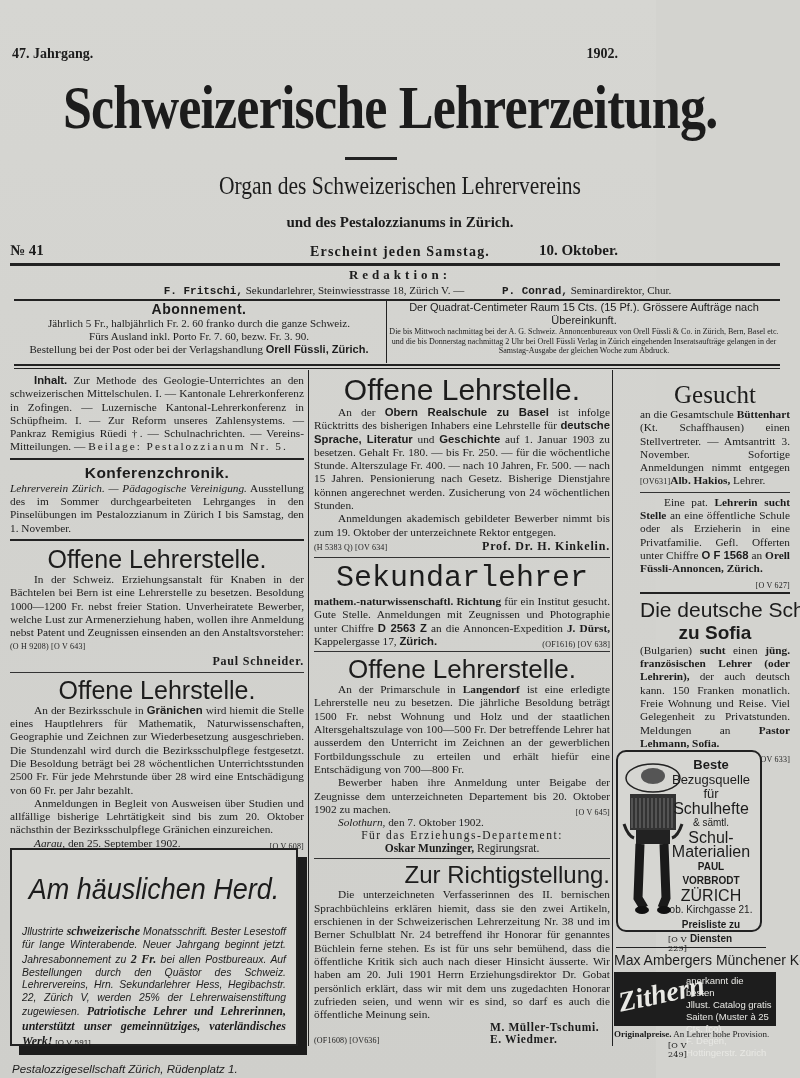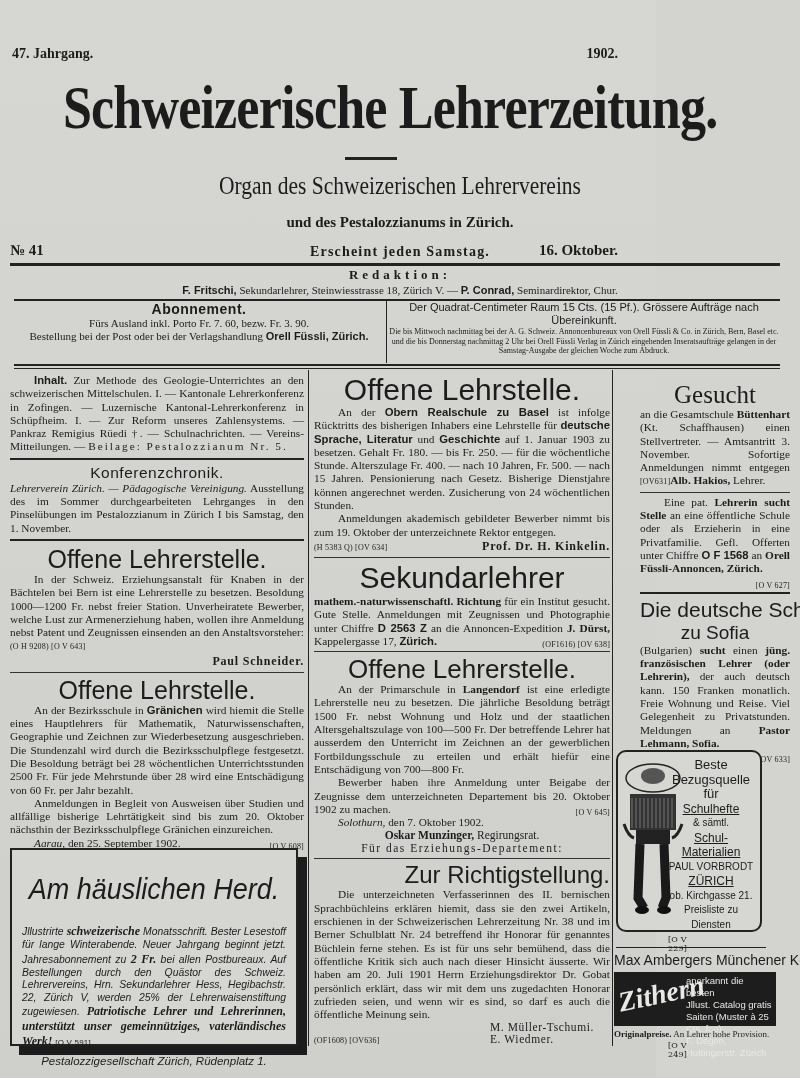--- a/index.html
+++ b/index.html
@@ -9,42 +9,42 @@
     color: #1c1c1c;
     font-family: "DejaVu Serif", serif;
     position: relative;
   }
   .page {
     position: absolute; left: 0; top: 0; width: 656px; height: 1078px;
     background: linear-gradient(180deg, #d6d6d2 0%, #cfcfcb 100%);
   }
   .abs { position: absolute; }
   .sans { font-family: "Liberation Sans", sans-serif; }
-  .bold { font-weight: normal; }
+  .bold { font-weight: bold; }
   .center { text-align: center; }
   .rule { position: absolute; background: #222; }
 
   
   .jahrgang { left: 12px; top: 46px; font: bold 14px "Liberation Serif", serif; }
   .year { right: 38px; top: 46px; font: bold 14px "Liberation Serif", serif; }
   .title {
     left: 10px; top: 72px; width: 760px; text-align: center;
     font: bold 62px "Liberation Serif", serif; letter-spacing: -1px;
     transform: scaleX(0.84); transform-origin: left top;
     white-space: nowrap; width: 905px;
   }
   .subtitle { left: 0; width: 800px; top: 172px; text-align: center; font: 25px "Liberation Serif", serif; transform: scaleX(0.86); }
   .subtitle2 { left: 0; width: 800px; top: 214px; text-align: center; font: bold 15px "Liberation Serif", serif; }
   .issue { left: 10px; top: 242px; font: bold 15px "Liberation Serif", serif; }
   .erscheint { left: 0; width: 800px; top: 244px; text-align: center; font: bold 14px "Liberation Serif", serif; letter-spacing: 1.2px; }
   .date { right: 38px; top: 242px; font: bold 15px "Liberation Serif", serif; }
 
   .redaktion-title { left: 0; width: 800px; top: 267px; text-align: center; font: bold 13px "Liberation Serif", serif; letter-spacing: 4px; }
   .redaktion-line { left: 0; width: 800px; top: 284px; text-align: center; font: 11px "Liberation Serif", serif; }
-  .redaktion-line b { font-family: Liberation Sans, sans-serif; }
+  .redaktion-line b { font-family: Liberation Mono, monospace; margin-left: 35px; }
 
   .abo-box { left: 14px; top: 301px; width: 370px; height: 62px; text-align: center; }
   .abo-box h3 { font: bold 14px "Liberation Sans", sans-serif; letter-spacing: 0.5px; }
   .abo-box p { font: 11px "Liberation Serif", serif; line-height: 13px; }
   .ins-box { left: 388px; top: 301px; width: 392px; height: 62px; text-align: center; }
   .ins-box h3 { font: bold 13px "Liberation Serif", serif; line-height: 14px; }
   .ins-box .l1 { font: 11px "Liberation Sans Narrow", "Liberation Sans", sans-serif; line-height: 13px; }
   .ins-box .small { font: 8px "Liberation Serif", serif; line-height: 9.5px; }
 
   
@@ -67,29 +67,29 @@
 
   
   .herd-box {
     position: absolute; left: 10px; top: 848px; width: 288px; height: 198px;
     border: 2px solid #222; background: #d5d5d1;
     box-shadow: 9px 9px 0 #1c1c1c;
   }
   .herd-title { font: italic 30px "Liberation Sans", sans-serif; text-align: center; margin-top: 22px; transform: scaleX(0.9); }
   .herd-text { font: italic 10.4px "Liberation Sans Narrow", "Liberation Sans", sans-serif; line-height: 12.5px; text-align: justify; padding: 0 10px; margin-top: 18px; }
   .herd-text .bs { font: bold italic 12px "Liberation Serif", serif; }
-  .herd-foot { font: italic 11.5px "Liberation Sans", sans-serif; text-align: center; margin-top: 5px; }
+  .herd-foot { font: italic 11.5px "Liberation Sans", sans-serif; text-align: left; margin-top: 13px; }
 
   
   .vor-box {
     position: absolute; left: 616px; top: 750px; width: 146px; height: 182px;
     border: 2px solid #222; border-radius: 10px; background: #d6d6d2;
   }
   .vor-text { position: absolute; right: 6px; top: 6px; width: 86px; text-align: center; font: 13px "Liberation Sans Narrow", "Liberation Sans", sans-serif; line-height: 14.5px; }
-  .vor-text .lg { font-size: 12px; text-decoration: underline; }
+  .vor-text .lg { font-size: 16px; }
   .vor-text .sm { font-size: 10px; }
 
   
   .zith-head { position: absolute; left: 614px; top: 952px; width: 172px; font: 14px "Liberation Sans Narrow", "Liberation Sans", sans-serif; white-space: nowrap; }
   .zith-box { position: absolute; left: 614px; top: 972px; width: 162px; height: 54px; background: #1d1d1d; color: #e8e8e4; }
   .zith-big { position: absolute; left: 4px; top: 6px; font: bold italic 28px "Liberation Serif", serif; transform: rotate(-12deg); }
   .zith-lines { position: absolute; left: 72px; top: 3px; width: 88px; font: 9.5px "Liberation Sans Narrow", "Liberation Sans", sans-serif; line-height: 12px; }
   .zith-foot { position: absolute; left: 614px; top: 1029px; width: 165px; font: 9px "Liberation Serif", serif; white-space: nowrap; }
 </style>
 </head>
@@ -98,31 +98,32 @@
 <div class="page">
 
   <div class="abs jahrgang">47. Jahrgang.</div>
   <div class="abs year">1902.</div>
   <div class="abs title">Schweizerische Lehrerzeitung.</div>
   <div class="rule" style="left:345px; top:157px; width:52px; height:3px;"></div>
   <div class="abs subtitle">Organ des Schweizerischen Lehrervereins</div>
   <div class="abs subtitle2">und des Pestalozzianums in Zürich.</div>
   <div class="abs issue">№ 41</div>
   <div class="abs erscheint">Erscheint jeden Samstag.</div>
-  <div class="abs date">16. Oktober.</div>
+  <div class="abs date">10. Oktober.</div>
   <div class="rule" style="left:10px; top:263px; width:770px; height:3px;"></div>
 
   <div class="abs redaktion-title">Redaktion:</div>
   <div class="abs redaktion-line">
     <b>F. Fritschi,</b><span> Sekundarlehrer, Steinwiesstrasse 18, Zürich V. — </span><b>P. Conrad,</b><span> Seminardirektor, Chur.</span>
   </div>
   <div class="rule" style="left:14px; top:299px; width:766px; height:2px;"></div>
 
   <div class="abs abo-box">
     <h3>Abonnement.</h3>
+    <p>Jährlich 5 Fr., halbjährlich Fr. 2. 60 franko durch die ganze Schweiz.</p>
     <p>Fürs Ausland inkl. Porto Fr. 7. 60, bezw. Fr. 3. 90.</p>
     <p><span>Bestellung bei der Post oder bei der Verlagshandlung </span><b class="sans">Orell Füssli, Zürich.</b></p>
   </div>
   <div class="rule" style="left:386px; top:301px; width:1px; height:62px;"></div>
   <div class="abs ins-box">
     <div class="l1">Der Quadrat-Centimeter Raum 15 Cts. (15 Pf.). Grössere Aufträge nach Übereinkunft.</div>
     <div class="small">Die bis Mittwoch nachmittag bei der A. G. Schweiz. Annoncenbureaux von Orell Füssli &amp; Co. in Zürich, Bern, Basel etc. und die bis Donnerstag nachmittag 2 Uhr bei Orell Füssli Verlag in Zürich eingehenden Inseratsaufträge gelangen in der Samstag-Ausgabe der gleichen Woche zum Abdruck.</div>
   </div>
   <div class="rule" style="left:14px; top:364px; width:766px; height:2px;"></div>
   <div class="rule" style="left:14px; top:368px; width:766px; height:1px;"></div>
@@ -166,32 +167,32 @@
       <div class="para indent"><span>An der </span><b class="sans">Obern Realschule zu Basel</b><span> ist infolge Rücktritts des bisherigen Inhabers eine Lehrstelle für </span><b class="sans">deutsche Sprache, Literatur</b><span> und </span><b class="sans">Geschichte</b><span> auf 1. Januar 1903 zu besetzen. Gehalt Fr. 180. — bis Fr. 250. — für die wöchentliche Stunde. Alterszulage Fr. 400. — nach 10 Jahren, Fr. 500. — nach 15 Jahren. Pensionierung nach Gesetz. Bisherige Dienstjahre können angerechnet werden. Zusicherung von 24 wöchentlichen Stunden.</span></div>
       <div class="para indent">Anmeldungen akademisch gebildeter Bewerber nimmt bis zum 19. Oktober der unterzeichnete Rektor entgegen.</div>
       <div style="display:flex; justify-content:space-between; align-items:baseline;">
         <span class="code">(H 5383 Q)  [OV 634]</span>
         <span class="sig">Prof. Dr. H. Kinkelin.</span>
       </div>
     </div>
     <div class="hr-thin"></div>
 
     <div>
-      <div class="big-head h-sans" style="font-size:30px; line-height:34px;">Sekundarlehrer</div>
+      <div class="big-head h-sans" style="font-size:30px; line-height:34px;font-family:Liberation Mono, monospace;">Sekundarlehrer</div>
       <div class="para"><b>mathem.-naturwissenschaftl. Richtung</b><span> für ein Institut gesucht. Gute Stelle. Anmeldungen mit Zeugnissen und Photographie unter Chiffre </span><b class="sans">D 2563 Z</b><span> an die Annoncen-Expedition </span><b>J. Dürst,</b><span> Kappelergasse 17, </span><b class="sans">Zürich.</b> <span class="code" style="float:right; margin-top:3px;">(OF1616)   [OV 638]</span></div>
     </div>
     <div class="hr-thin" style="clear:both;"></div>
 
     <div>
       <div class="big-head h-sans" style="font-size:26px; line-height:28px;">Offene Lehrerstelle.</div>
       <div class="para indent"><span>An der Primarschule in </span><b>Langendorf</b><span> ist eine erledigte Lehrerstelle neu zu besetzen. Die jährliche Besoldung beträgt 1500 Fr. nebst Wohnung und Holz und der staatlichen Altersgehaltszulage von 100—500 Fr. Der betreffende Lehrer hat ausserdem den Unterricht im Zeichnen an der gewerblichen Fortbildungsschule zu erteilen und erhält hiefür eine Entschädigung von 700—800 Fr.</span></div>
       <div class="para indent"><span>Bewerber haben ihre Anmeldung unter Beigabe der Zeugnisse dem unterzeichneten Departement bis 20. Oktober 1902 zu machen.</span> <span class="code" style="float:right; margin-top:3px;">[O V 645]</span></div>
       <div class="para indent"><i>Solothurn,</i><span> den 7. Oktober 1902.</span></div>
+      <div class="center" style="font-size:11.5px; letter-spacing:1.5px; line-height:13px;">Für das Erziehungs-Departement:</div>
       <div class="center" style="font-size:11.5px; line-height:13px;"><b>Oskar Munzinger,</b><span> Regirungsrat.</span></div>
-      <div class="center" style="font-size:11.5px; letter-spacing:1.5px; line-height:13px;">Für das Erziehungs-Departement:</div>
     </div>
     <div class="hr-thin"></div>
 
     <div>
       <div class="big-head h-sans" style="font-size:24px; line-height:26px;text-align:right;">Zur Richtigstellung.</div>
       <div class="para indent">Die unterzeichneten Verfasserinnen des II. bernischen Sprachbüchleins erklären hiemit, dass sie den zwei Artikeln, erschienen in der Schweizerischen Lehrerzeitung Nr. 38 und im Berner Schulblatt Nr. 24 betreffend ihr Honorar für genanntes Büchlein ferne stehen. Es ist für uns sehr bemühend, dass die öffentliche Kritik sich auch nach dieser Hinsicht äusserte. Wir haben am 20. Juli 1901 Herrn Erziehungsdirektor Dr. Gobat persönlich erklärt, dass wir mit dem uns zugedachten Honorar zufrieden seien, und wenn wir es sind, so darf es auch die öffentliche Meinung sein.</div>
       <div style="display:flex; justify-content:space-between;">
         <span class="code" style="align-self:flex-end;">(OF1608)  [OV636]</span>
         <span style="width:120px;">
           <div class="bold" style="font-size:11.5px; letter-spacing:0.6px;">M. Müller-Tschumi.</div>

